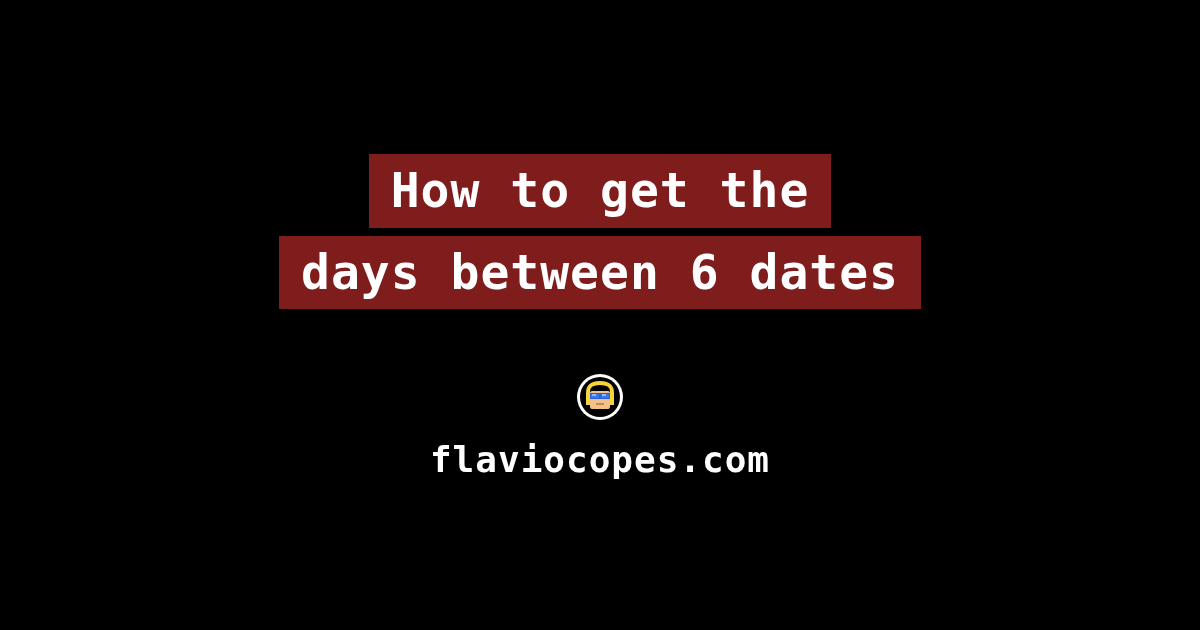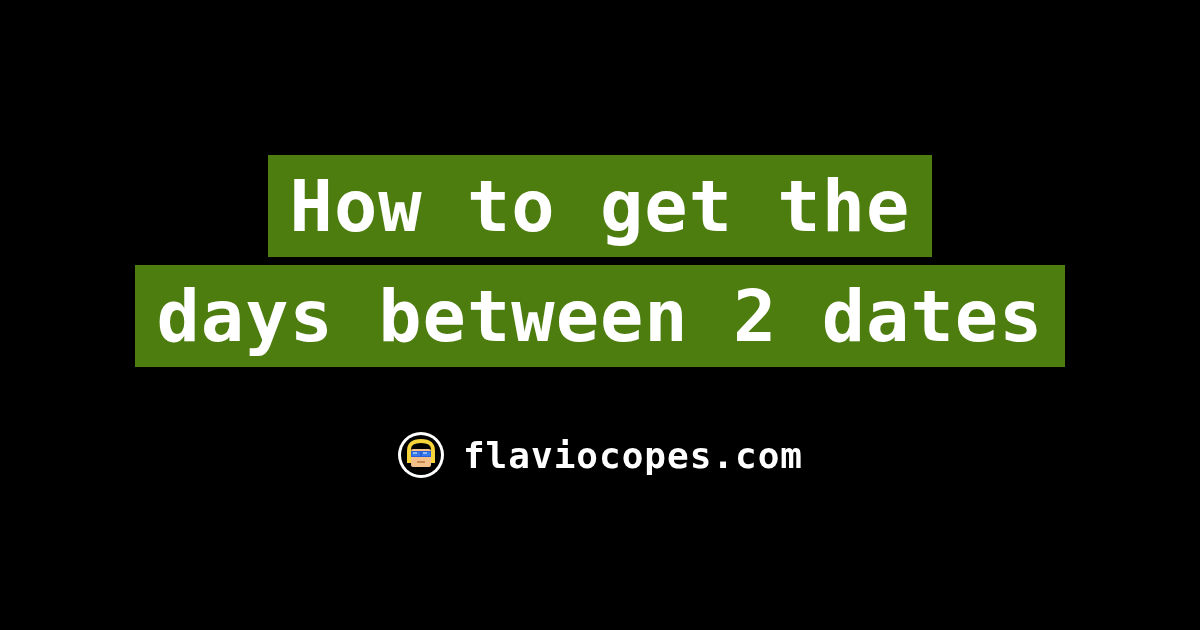--- a/index.html
+++ b/index.html
@@ -17,33 +17,34 @@
       align-items: center;
       justify-content: center;
       overflow: hidden;
     }
     .title-container {
       text-align: center;
       margin-bottom: 60px;
     }
     .title-line {
       display: inline-block;
-      background: #4d7c0f;
+      background: #7f1d1d;
       color: #ffffff;
-      font-size: 72px;
+      font-size: 48px;
       font-weight: bold;
       padding: 8px 22px;
       margin: 4px 0;
       line-height: 1.2;
       letter-spacing: 1px;
     }
     .footer {
       display: flex;
       align-items: center;
       gap: 18px;
+      flex-direction: column;
     }
     .avatar {
       width: 48px;
       height: 48px;
       flex-shrink: 0;
     }
     .site-name {
       color: #ffffff;
       font-size: 36px;
       font-weight: bold;
@@ -51,21 +52,21 @@
     }
   </style>
 </head>
 <body>
 
 <div class="title-container">
   <div>
     <span class="title-line">How to get the</span>
   </div>
   <div>
-    <span class="title-line">days between 2 dates</span>
+    <span class="title-line">days between 6 dates</span>
   </div>
 </div>
 
 <div class="footer">
   <span class="avatar">
     <svg viewBox="0 0 48 48" width="48" height="48">
       <circle cx="24" cy="24" r="23" fill="#ffffff"></circle>
       <circle cx="24" cy="24" r="20" fill="#000000"></circle>
 
       <path d="M 10 20 Q 10 8 24 8 Q 38 8 38 20 L 38 22 L 34 22 L 34 18 Q 34 12 24 12 Q 14 12 14 18 L 14 22 L 10 22 Z" fill="#f7d43a"></path>

